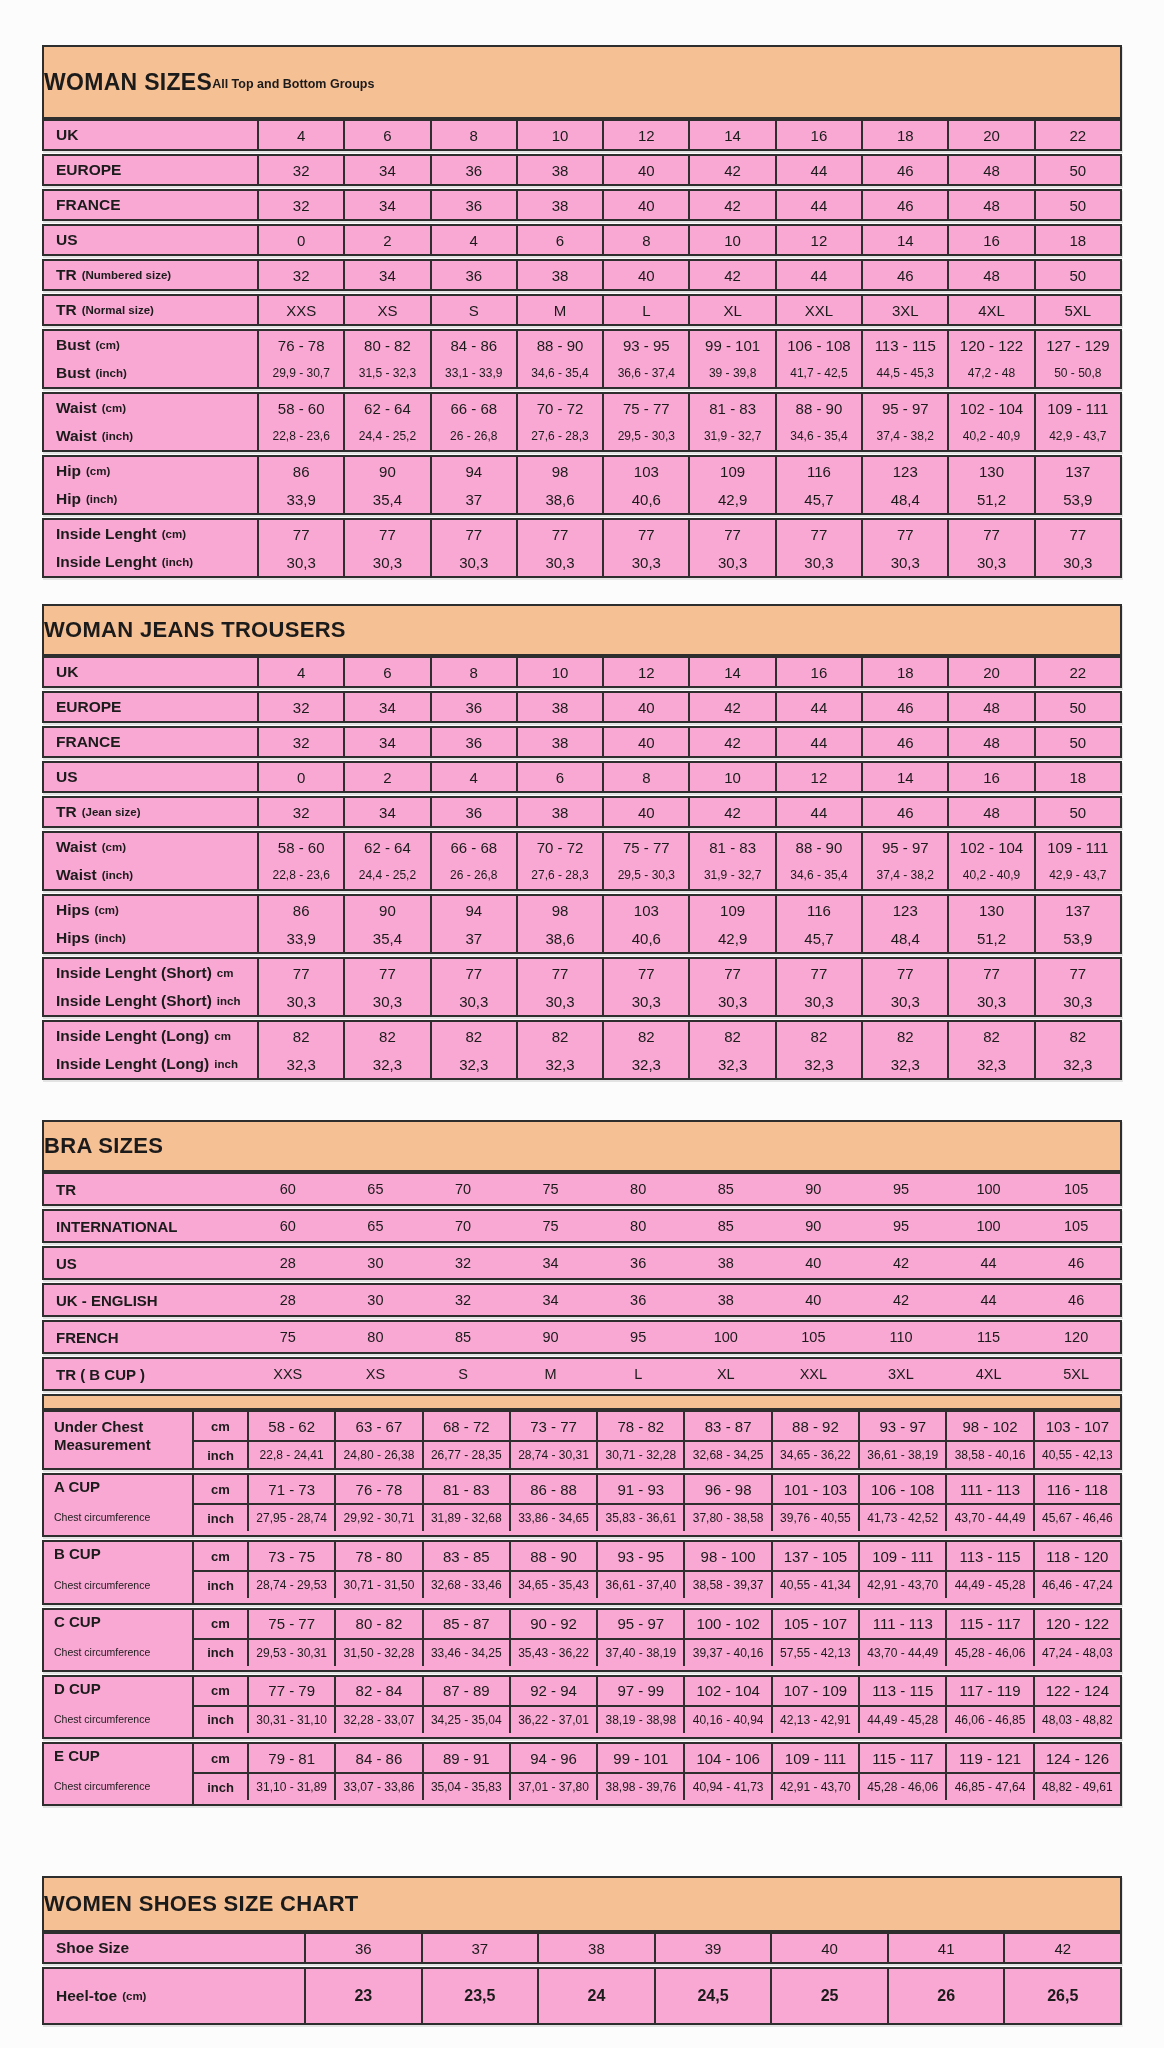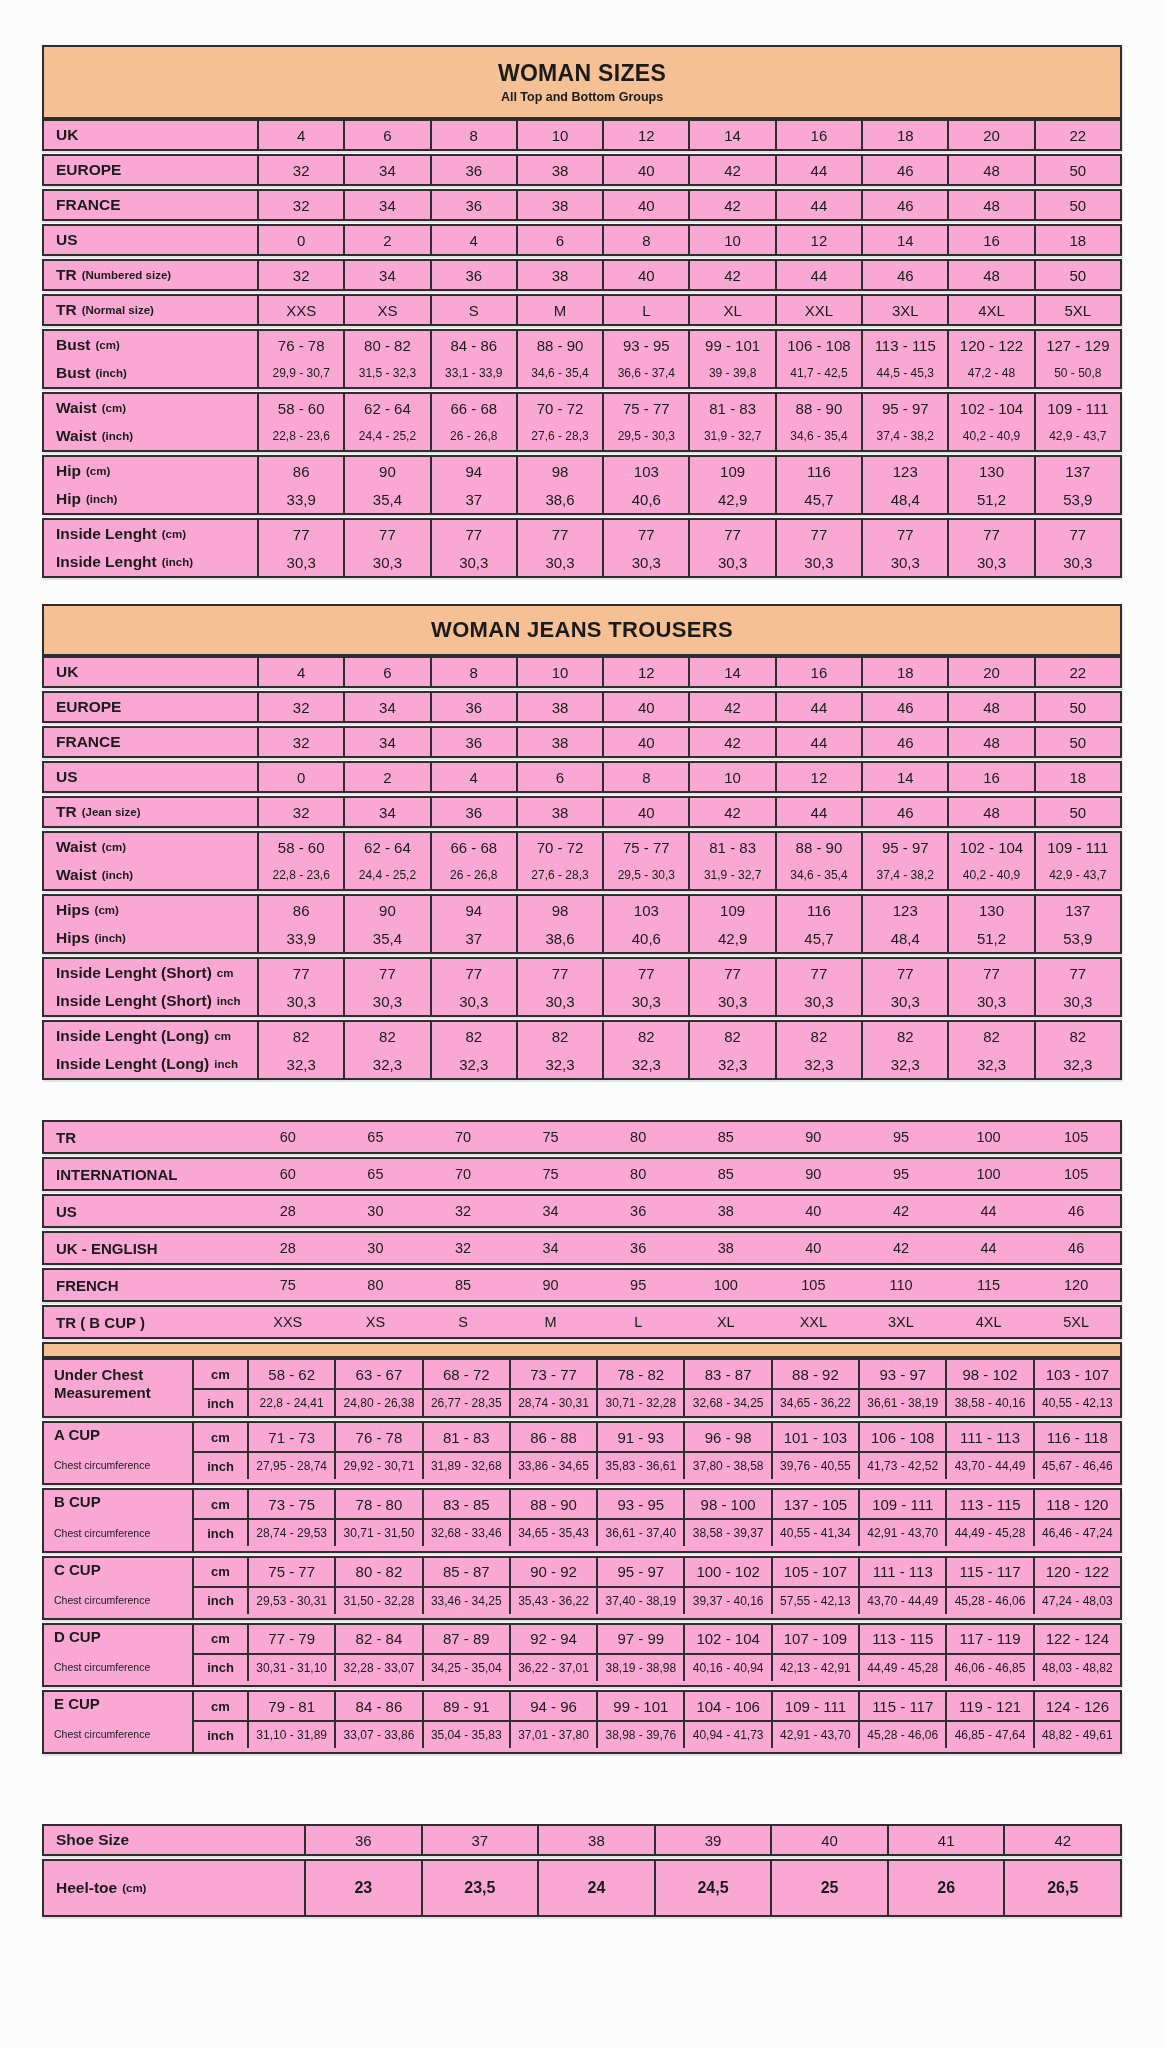--- a/index.html
+++ b/index.html
@@ -5,21 +5,21 @@
   *{box-sizing:border-box;margin:0;padding:0}
   html,body{background:#fcfcfc}
   body{width:1164px;min-height:2048px;font-family:"Liberation Sans",sans-serif;color:var(--tx,#1b1b1b)}
   .page{padding:45px 42px 30px}
   .tbl{width:100%}
   #sec-jeans{margin-top:26px}
   #sec-bra{margin-top:40px}
   #sec-shoes{margin-top:70px}
   .box{border:2px solid var(--bd,#2e2e2e);background:#f9a8d4;margin-top:3px;box-shadow:1px 2px 0 #e3e3e3}
   .tbl .box:first-child,.tbl > header{margin-top:0}
-  .hdr{background:var(--hdr,#f6c095);display:flex;flex-direction:column;justify-content:center;align-items:center;text-align:center}
+  .hdr{background:var(--hdr,#f6c095);display:flex;flex-direction:row;justify-content:flex-start;align-items:center;text-align:center}
   .hdr2{height:74px}
   .hdr1{height:52px}
   .hdr .title{font-size:23px;font-weight:bold;letter-spacing:.3px}
   .hdr1 .title{font-size:22px}
   .hdr .subtitle{font-size:12.5px;font-weight:bold;margin-top:3px}
   .row{display:flex;height:28px;align-items:stretch}
   .lab{width:215px;border-right:2px solid var(--bd,#2e2e2e);display:flex;align-items:center;gap:5px;padding-left:12px;overflow:hidden;white-space:nowrap}
   .labmain{font-weight:bold;font-size:15.5px}
   .labsub{font-weight:bold;font-size:11.5px}
   .cells{flex:1;display:flex}
@@ -583,20 +583,23 @@
               <div class="c">32,3</div>
               <div class="c">32,3</div>
               <div class="c">32,3</div>
             </div>
           </div>
         </div>
       </div>
   </section>
 
   <section class="tbl" id="sec-bra">
+    <header class="box hdr hdr1">
+      <div class="title">BRA SIZES</div>
+    </header>
     <div>
         <div class="box">
           <div class="row conv">
             <div class="lab">
               <div class="labmain">TR</div>
             </div>
             <div class="cells">
               <div class="c">60</div>
               <div class="c">65</div>
               <div class="c">70</div>
@@ -932,20 +935,23 @@
                 <div class="c">46,85 - 47,64</div>
                 <div class="c">48,82 - 49,61</div>
               </div>
             </div>
           </div>
         </div>
       </div>
   </section>
 
   <section class="tbl" id="sec-shoes">
+    <header class="box hdr hdr1">
+      <div class="title">WOMEN SHOES SIZE CHART</div>
+    </header>
     <div>
         <div class="box">
           <div class="row">
             <div class="lab">
               <div class="labmain">Shoe Size</div>
             </div>
             <div class="cells">
               <div class="c">36</div>
               <div class="c">37</div>
               <div class="c">38</div>

